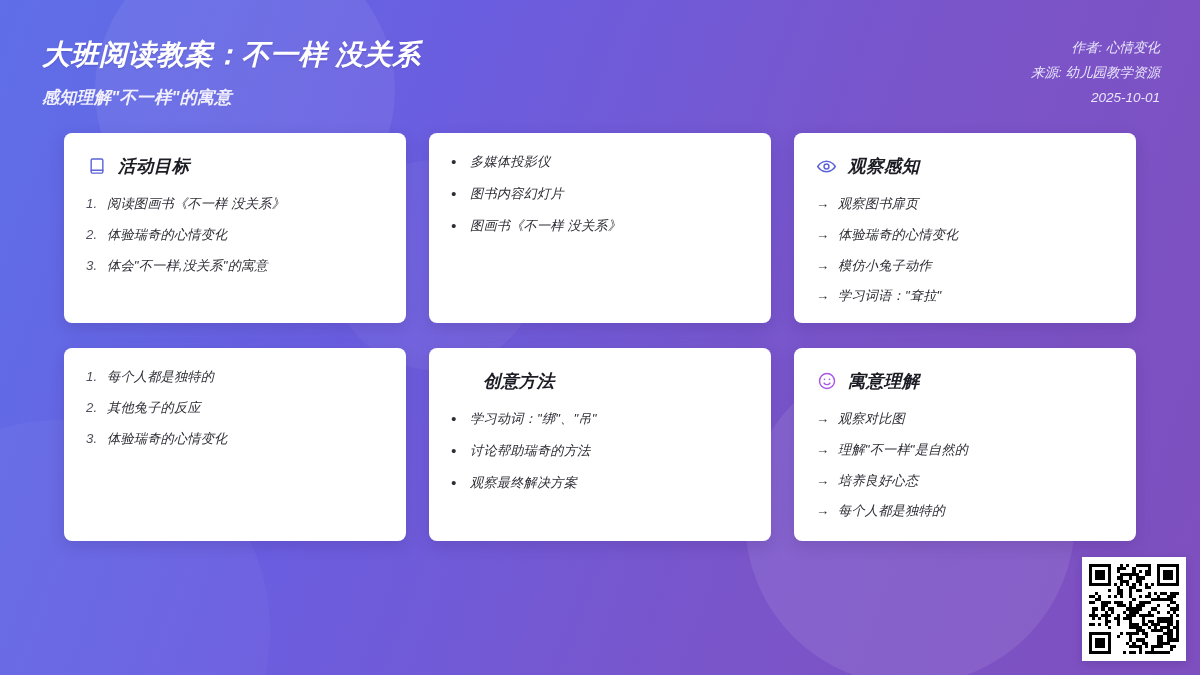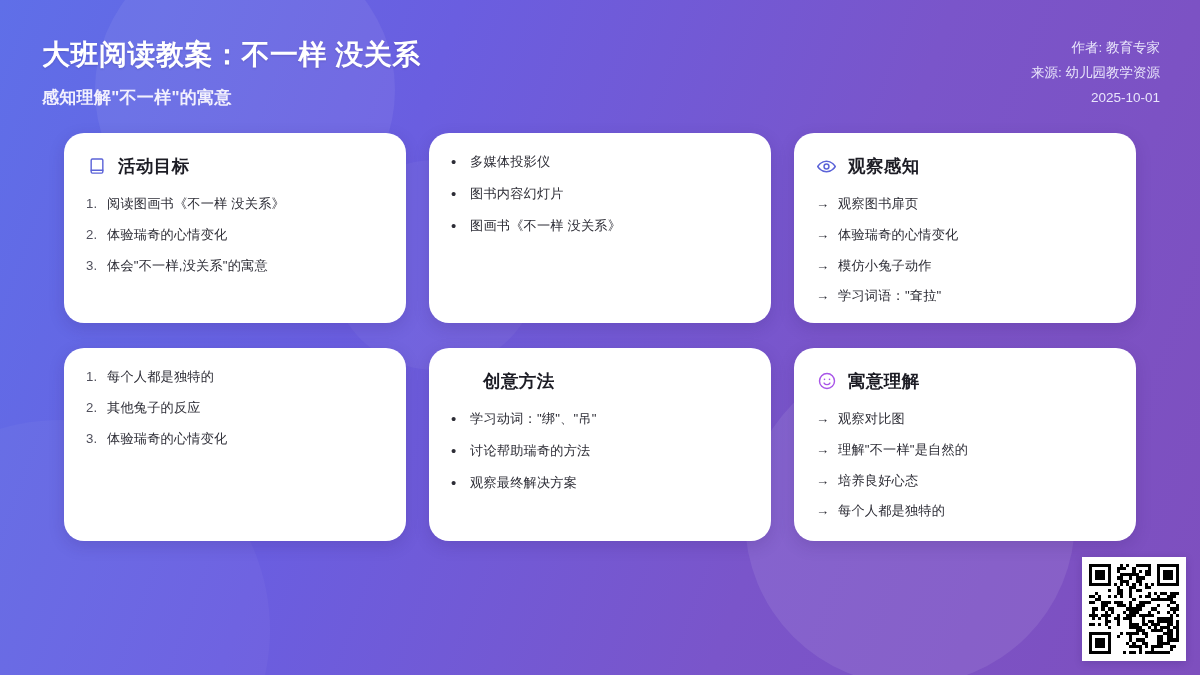--- a/index.html
+++ b/index.html
@@ -10,20 +10,21 @@
     overflow: hidden;
     font-family: "Liberation Sans", "DejaVu Sans", sans-serif;
   }
 
   .slide {
     position: relative;
     width: 1200px;
     height: 675px;
     background: linear-gradient(110deg, #5f6fe8 0%, #6a5ee0 32%, #7a55ca 66%, #7e4fbe 100%);
     overflow: hidden;
+    font-style: italic;
   }
 
   
   .deco {
     position: absolute;
     border-radius: 50%;
     background: rgba(255,255,255,0.065);
     pointer-events: none;
   }
   .deco-1 { width: 300px; height: 300px; left: 95px;  top: -60px; }
@@ -77,21 +78,21 @@
     width: 1072px;
     display: grid;
     grid-template-columns: repeat(3, 342px);
     grid-template-rows: 190px 193px;
     column-gap: 23px;
     row-gap: 25px;
   }
 
   .card {
     background: #ffffff;
-    border-radius: 20px;
+    border-radius: 8px;
     padding: 20px 35px 16px 22px;
     box-shadow: 0 5px 16px rgba(45,22,95,0.17);
     overflow: hidden;
   }
 
   .card-head {
     display: flex;
     align-items: center;
     gap: 11px;
     margin-bottom: 16px;
@@ -168,21 +169,21 @@
   <div class="deco deco-3"></div>
   <div class="deco deco-4"></div>
   <div class="deco deco-2"></div>
 
   <div class="header">
     <div class="header-left">
       <div class="slide-title">大班阅读教案：不一样 没关系</div>
       <div class="slide-subtitle">感知理解"不一样"的寓意</div>
     </div>
     <div class="header-right">
-      <div>作者: 教育专家</div>
+      <div>作者: 心情变化</div>
       <div>来源: 幼儿园教学资源</div>
       <div>2025-10-01</div>
     </div>
   </div>
 
   <div class="grid" id="card-grid">
       <div class="card">
         <div class="card-head">
           <span class="card-icon">
             <svg width="20" height="20" viewBox="0 0 24 24">

